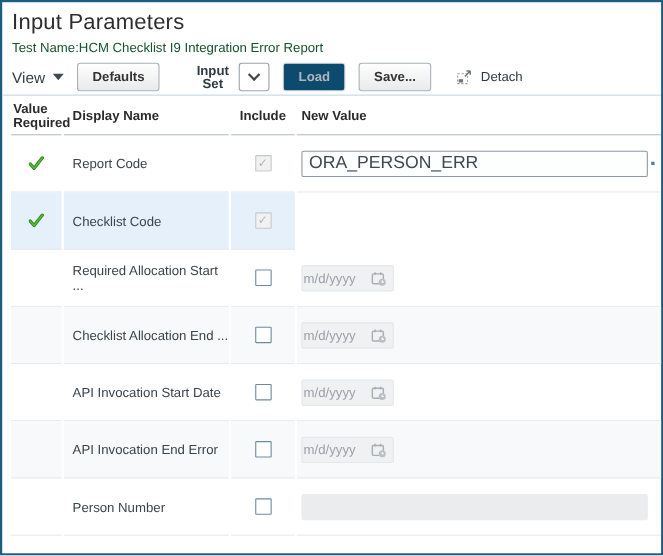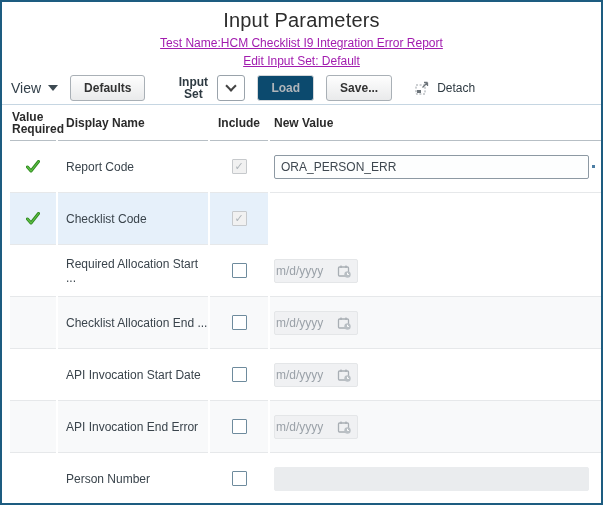--- a/index.html
+++ b/index.html
@@ -4,25 +4,25 @@
 <style>
   * { margin:0; padding:0; box-sizing:border-box; }
   html,body { background:#fff; }
   body { font-family:"Liberation Sans","DejaVu Sans",sans-serif; }
 
   .window {
     position:relative; width:603px; height:505px;
     border:2px solid #1d5c80; background:#fff; overflow:hidden;
   }
 
-  .pad { padding:7px 9px 0 9px;text-align:center; }
+  .pad { padding:7px 9px 0 9px; }
 
   .page-title { font-size:20px; font-weight:500; color:#2d2d2d; letter-spacing:.2px; }
 
-  .meta { margin-top:5px; font-size:12px; color:#a21caf; line-height:13px;text-decoration:underline; }
+  .meta { margin-top:5px; font-size:12px; color:#14532d; line-height:13px; }
 
   
   .toolbar { display:flex; align-items:center; height:34px; margin-top:3px; padding-left:9px;
              border-bottom:1px solid #c6d6e2; }
   .view-menu { display:flex; align-items:center; gap:7px; font-size:14px; color:#33404a; cursor:default; }
   .tri-down { width:0; height:0; border-left:5px solid transparent; border-right:5px solid transparent;
               border-top:6px solid #3d4a52; }
   .btn {
     margin-left:12px; padding:0 13px; height:26px; font-size:12px; font-weight:bold; color:#333;
     background:linear-gradient(#fefefe,#e9eaeb); border:1px solid #a9b0b6; border-radius:3px;
@@ -60,42 +60,41 @@
   .cell-value { padding-left:4px; }
 
   .checkmark-icon { line-height:0; }
 
   .cb { width:15px; height:15px; border-radius:1px; display:flex; align-items:center; justify-content:center; }
   .cb.unchecked { background:#fff; border:1px solid #6e8b9d; }
   .cb.checked-disabled { background:#f1f1f1; border:1px solid #c6c9cc; color:#aeb4b9;
                          font-size:11px; font-weight:bold; }
 
   .txt-input { height:24px; width:calc(100% - 14px); border:1px solid #8d99a3; border-radius:2px;
-               background:#fdfefe; font-size:12px; color:#3f4850; padding:0 6px; font-family:inherit; }
+               background:#fdfefe; font-size:16px; color:#3f4850; padding:0 6px; font-family:inherit; }
   .dot { width:3px; height:3px; background:#4d7ea4; margin-left:3px; flex:0 0 auto; }
 
   .date-field { position:relative; width:84px; height:24px; background:#f0f1f3; border:1px solid #e4e6e8;
                 border-radius:2px; display:flex; align-items:center; }
   .date-field input { border:none; background:transparent; width:56px; padding:0 0 0 1px;
                       font-size:12px; color:#3f4850; font-family:inherit; }
   .date-field input::placeholder { color:#9aa1a8; opacity:1; }
   .cal-icon { position:absolute; right:5px; top:4px; line-height:0; }
 
   .disabled-input { height:24px; width:calc(100% - 14px); background:#eaecee; border:1px solid #eaecee;
                     border-radius:2px; font-size:12px; color:#555; padding:0 6px; font-family:inherit; }
 </style>
 </head>
 <body>
 
 <div class="window">
 
   <div class="pad">
     <div class="page-title">Input Parameters</div>
     <div class="meta">Test Name:HCM Checklist I9 Integration Error Report</div>
-    <div class="meta">Edit Input Set: Default</div>
   </div>
 
   <div class="toolbar">
     <div class="view-menu">
       <span>View</span>
       <span class="tri-down"></span>
     </div>
     <button class="btn">Defaults</button>
     <div class="input-set-label">
       <div>Input</div>

